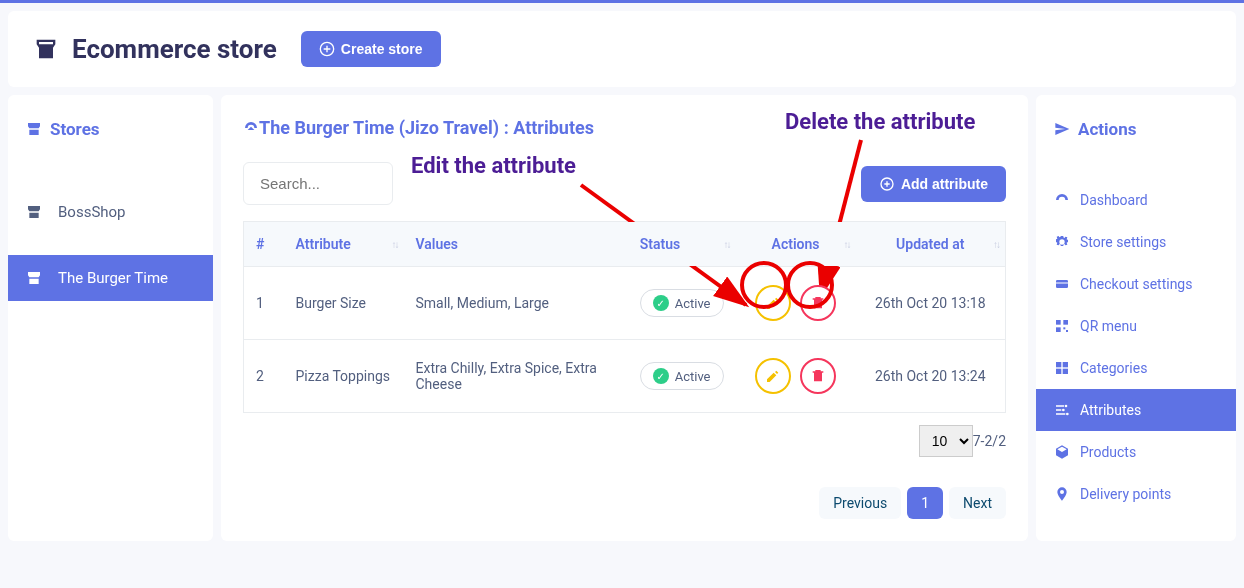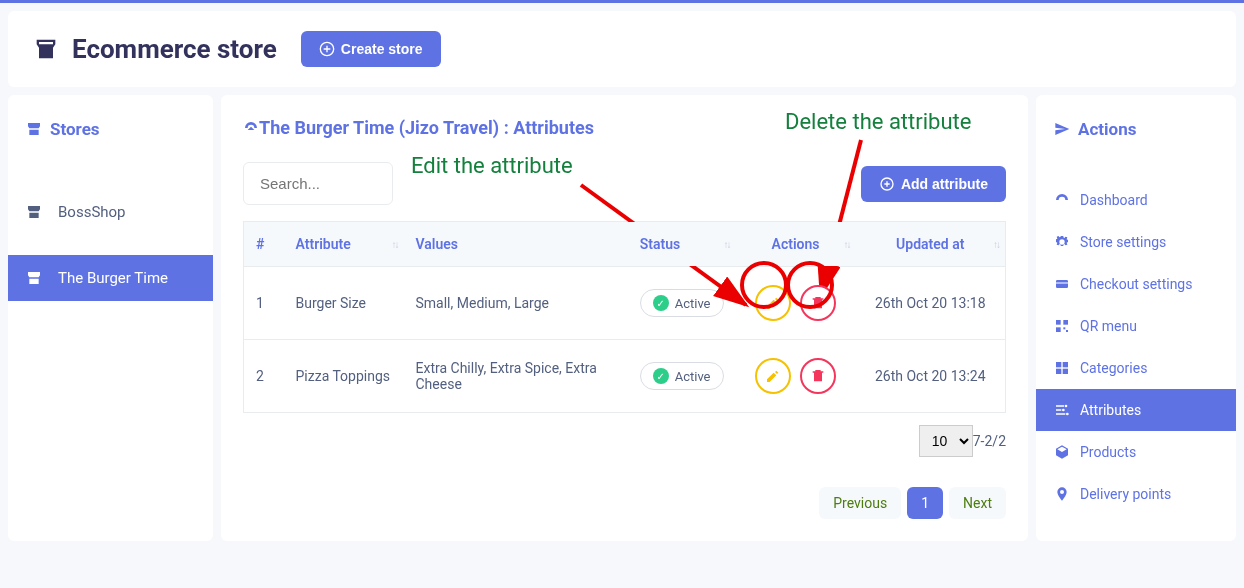--- a/index.html
+++ b/index.html
@@ -9,37 +9,37 @@
 .page-title{font-size:26px;font-weight:700;color:#32325d;display:flex;align-items:center;gap:12px}
 .btn{border:none;border-radius:6px;padding:10px 18px;font-size:14px;font-weight:700;cursor:pointer;display:inline-flex;align-items:center;gap:6px}
 .btn-primary{background:#5e72e4;color:#fff}
 .layout{display:flex;gap:8px;padding:0 8px 8px}
 .sidebar-left{width:205px;background:#fff;border-radius:6px;padding:18px 0}
 .sidebar-left .head{color:#5e72e4;font-weight:700;font-size:17px;padding:6px 18px 20px;display:flex;align-items:center;gap:8px}
 .left-item{padding:14px 18px;display:flex;align-items:center;gap:16px;color:#525f7f;font-size:15px;cursor:pointer}
 .left-item.active{background:#5e72e4;color:#fff}
 .main{flex:1;background:#fff;border-radius:6px;padding:22px}
 .main-title{color:#5e72e4;font-weight:700;font-size:18px;display:flex;align-items:center;gap:0;margin-bottom:24px}
-.annot{position:absolute;color:#15803d;font-weight:400;font-size:22px;pointer-events:none}
+.annot{position:absolute;color:#4c1d95;font-weight:700;font-size:22px;pointer-events:none}
 .toolbar{display:flex;justify-content:space-between;align-items:center;margin-bottom:16px}
 .search{border:1px solid #e9ecef;border-radius:6px;padding:12px 16px;font-size:15px;width:150px;color:#8898aa}
 table{width:100%;border-collapse:collapse;border:1px solid #e9ecef}
 th{background:#f6f9fc;color:#5e72e4;font-weight:600;text-align:left;padding:14px 12px;font-size:14px;border-bottom:1px solid #e9ecef;position:relative}
 .sort{position:absolute;right:6px;top:50%;transform:translateY(-50%);color:#c7cde0;font-size:10px;letter-spacing:-2px}
 td{padding:18px 12px;font-size:14px;color:#525f7f;border-bottom:1px solid #e9ecef}
 .badge{border:1px solid #d9dde3;border-radius:20px;padding:5px 12px;font-size:13px;display:inline-flex;align-items:center;gap:6px;color:#525f7f}
 .dot-green{width:16px;height:16px;border-radius:50%;background:#2dce89;display:inline-flex;align-items:center;justify-content:center;color:#fff;font-size:10px}
 .icon-btn{width:36px;height:36px;border-radius:50%;display:inline-flex;align-items:center;justify-content:center;border:2px solid;background:#fff;cursor:pointer;margin:0 3px}
 .icon-edit{border-color:#f5c100;color:#f5c100}
 .icon-del{border-color:#f5365c;color:#f5365c}
 .ring{position:absolute;width:48px;height:48px;border:4px solid #ea0000;border-radius:50%;pointer-events:none}
 .tfoot{display:flex;justify-content:flex-end;align-items:center;margin-top:12px}
 .pgsize{border:1px solid #ccc;background:#efefef;padding:6px 8px;font-size:14px}
 .pager{display:flex;gap:6px;align-items:center;margin-top:30px;justify-content:flex-end}
-.pg{padding:8px 14px;border-radius:6px;background:#f6f9fc;color:#4d7c0f;font-size:14px;cursor:pointer}
+.pg{padding:8px 14px;border-radius:6px;background:#f6f9fc;color:#0c4a6e;font-size:14px;cursor:pointer}
 .pg.active{background:#5e72e4;color:#fff}
 .range{color:#525f7f;font-size:14px}
 .sidebar-right{width:200px;background:#fff;border-radius:6px;padding:18px 0}
 .sidebar-right .head{color:#5e72e4;font-weight:700;font-size:17px;padding:6px 18px 20px;display:flex;align-items:center;gap:8px}
 .right-item{padding:13px 18px;display:flex;align-items:center;gap:10px;color:#5e72e4;font-size:14px;cursor:pointer}
 .right-item.active{background:#5e72e4;color:#fff}
 .ic{width:16px;height:16px;flex-shrink:0}
 .arrow-svg{position:absolute;pointer-events:none}
 .main-wrap{position:relative}
 </style>

